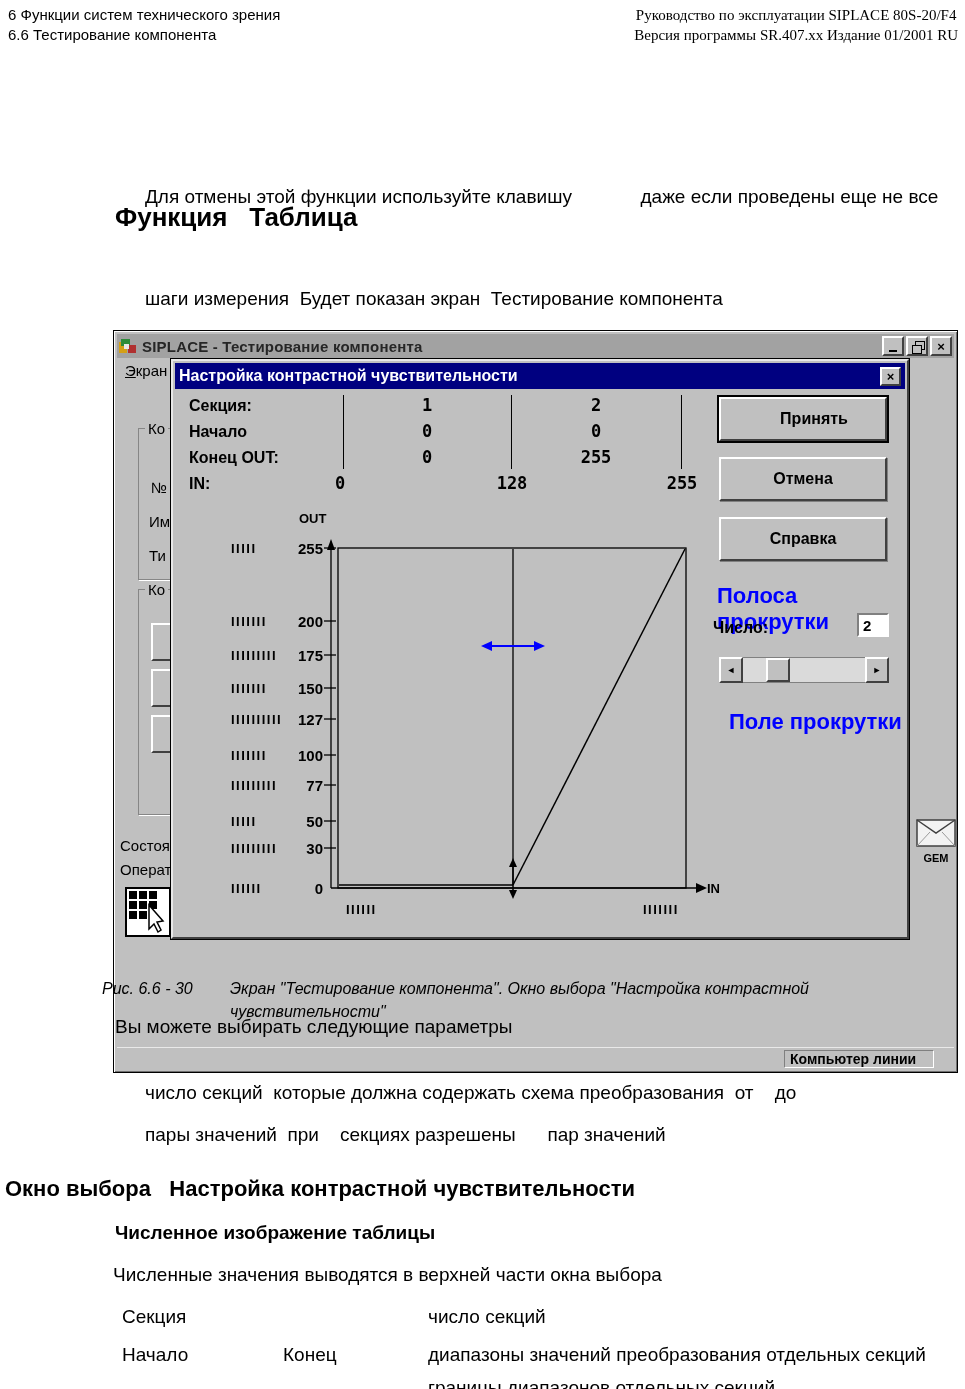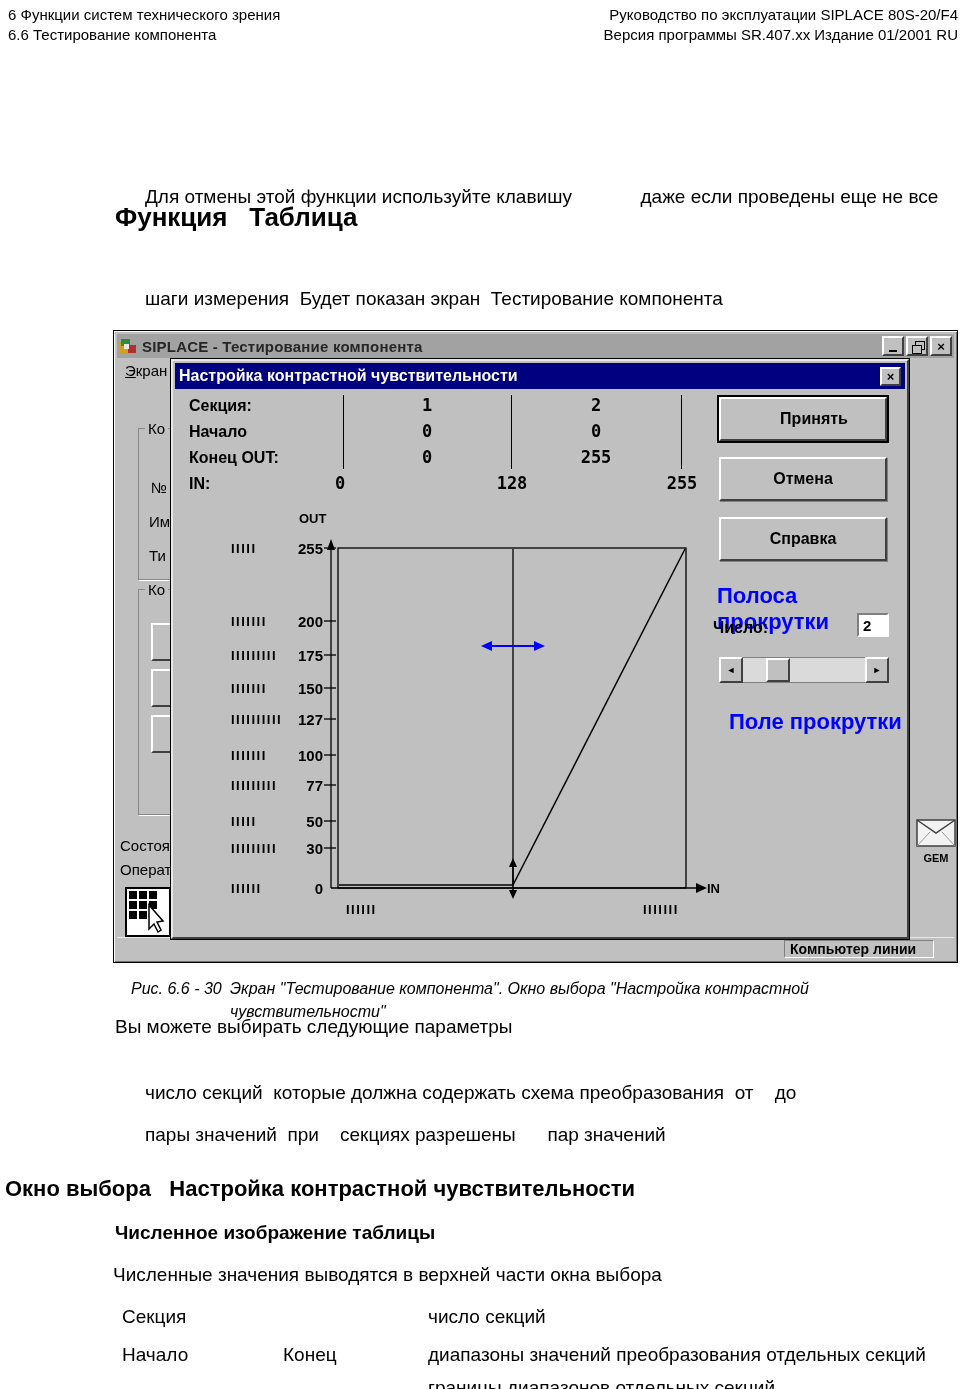--- a/index.html
+++ b/index.html
@@ -52,36 +52,36 @@
 </style>
 </head>
 <body>
 
 <div class="page">
 
   <div class="abs h-small" style="left:8px; top:5px;">
     <div>6 Функции систем технического зрения</div>
     <div>6.6 Тестирование компонента</div>
   </div>
-  <div class="abs h-small" style="right:7px; top:5px; text-align:right;">
+  <div class="abs h-small" style="right:7px; top:5px; text-align:center;font-family:Liberation Serif, serif;">
     <div>Руководство по эксплуатации SIPLACE 80S-20/F4</div>
     <div>Версия программы SR.407.xx  Издание 01/2001 RU</div>
   </div>
 
   <div class="abs body-text pre" style="left:145px; top:112px; width:812px;">
     <div>Для отмены этой функции используйте клавишу             даже если проведены еще не все</div>
     <div>шаги измерения  Будет показан экран  Тестирование компонента</div>
   </div>
   <div class="abs pre" style="left:115px; top:202px; font-size:26px; font-weight:bold;">Функция   Таблица</div>
   <div class="abs body-text pre" style="left:115px; top:255px; width:812px;">
     <div>При запуске этой функции откроется окно выбора  Настройка контрастной</div>
     <div>чувствительности</div>
   </div>
 
-  <div class="abs win" style="left:113px; top:330px; width:845px; height:633px;">
+  <div class="abs win" style="left:113px; top:330px; width:845px; height:743px;">
 
     <div class="titlebar">
       <svg width="18" height="15" viewBox="0 0 18 15">
         <rect x="0" y="3" width="8" height="11" fill="#d4a017"></rect>
         <rect x="2" y="0" width="9" height="7" fill="#2e8b3a"></rect>
         <rect x="9" y="6" width="8" height="8" fill="#b03030"></rect>
         <rect x="5" y="5" width="5" height="5" fill="#e8e8e8"></rect>
       </svg>
       <span class="title">SIPLACE - Тестирование компонента</span>
       <span class="tb-btn">
@@ -266,21 +266,21 @@
             <div class="sb-thumb"></div>
           </div>
         <div class="sb-btn">
             <span>►</span>
           </div>
       </div>
       <span class="blue-note" style="left:556px; top:348px;">Поле прокрутки</span>
     </div>
   </div>
 
-  <div class="abs caption-text" style="left:131px; top:977px;text-align:center;">Рис. 6.6 - 30</div>
+  <div class="abs caption-text" style="left:102px; top:977px;text-align:center;">Рис. 6.6 - 30</div>
   <div class="abs caption-text" style="left:230px; top:977px; width:660px;">
     <div>Экран "Тестирование компонента". Окно выбора "Настройка контрастной</div>
     <div>чувствительности"</div>
   </div>
 
   <div class="abs body-text" style="left:115px; top:1010px;text-align:center;">Вы можете выбирать следующие параметры</div>
   <div class="abs body-text pre" style="left:145px; top:1076px;">число секций  которые должна содержать схема преобразования  от    до</div>
   <div class="abs body-text pre" style="left:145px; top:1118px;">пары значений  при    секциях разрешены      пар значений</div>
   <div class="abs pre" style="left:5px; top:1176px; font-size:22px; font-weight:bold;">Окно выбора   Настройка контрастной чувствительности</div>
   <div class="abs" style="left:115px; top:1222px; font-size:19px; font-weight:bold;">Численное изображение таблицы</div>

